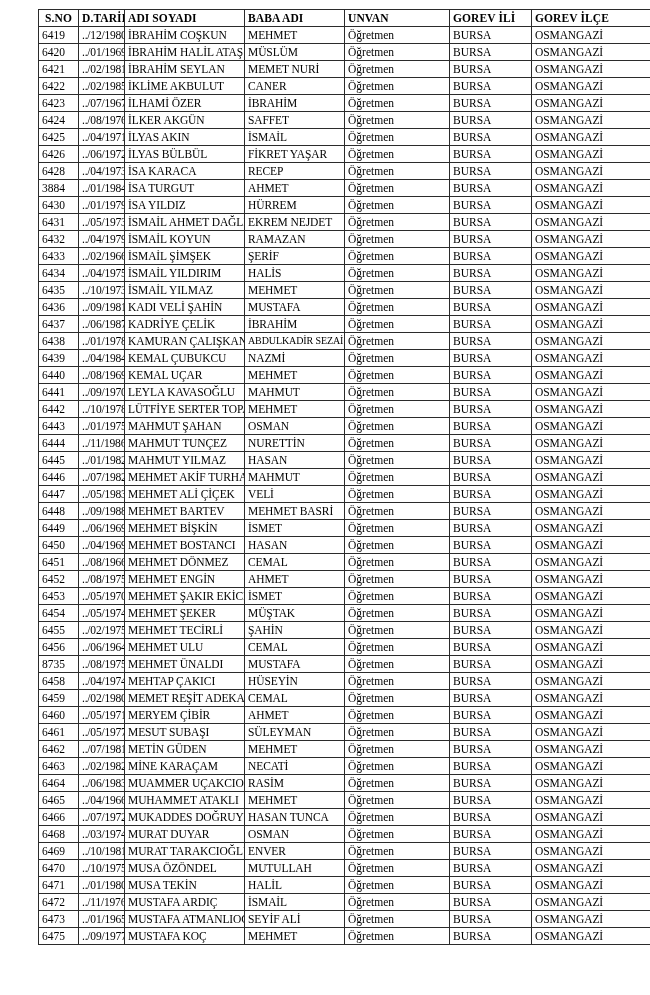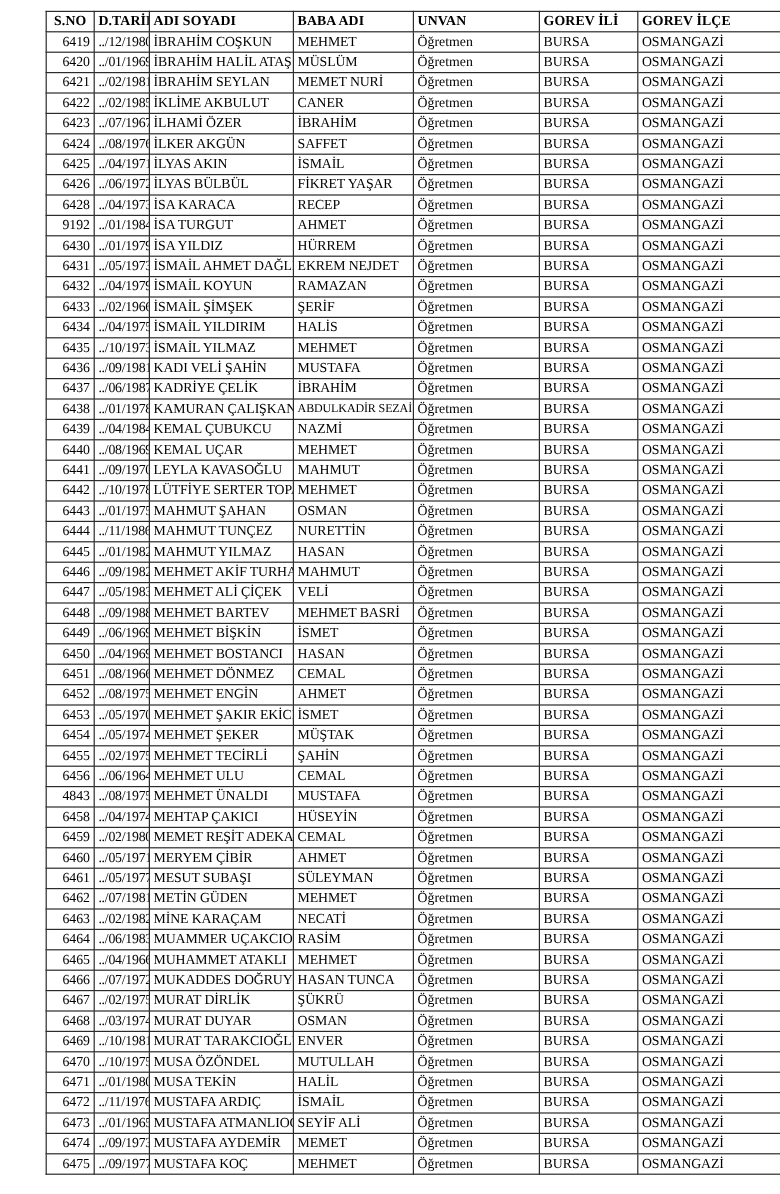--- a/index.html
+++ b/index.html
@@ -57,21 +57,21 @@
     font-weight: bold;
     font-size: 11.5px;
     letter-spacing: 0.1px;
     text-align: left;
     border-width: 1px;
   }
   table.personel thead th.h-sno {
     text-align: center;
   }
   td.cell-sno {
-    text-align: right;
+    text-align: left;
     font-size: 11.5px;
   }
   td.cell-tarih {
     text-align: left;
     font-size: 11px;
     letter-spacing: -0.2px;
   }
   td.cell-ad {
     font-size: 11.5px;
     letter-spacing: -0.1px;
@@ -198,21 +198,21 @@
           <tr>
             <td class="cell-sno">6428</td>
             <td class="cell-tarih">../04/1973</td>
             <td class="cell-ad">İSA KARACA</td>
             <td class="cell-baba">RECEP</td>
             <td class="cell-unvan">Öğretmen</td>
             <td class="cell-il">BURSA</td>
             <td class="cell-ilce">OSMANGAZİ</td>
           </tr>
           <tr>
-            <td class="cell-sno">9192</td>
+            <td class="cell-sno">3884</td>
             <td class="cell-tarih">../01/1984</td>
             <td class="cell-ad">İSA TURGUT</td>
             <td class="cell-baba">AHMET</td>
             <td class="cell-unvan">Öğretmen</td>
             <td class="cell-il">BURSA</td>
             <td class="cell-ilce">OSMANGAZİ</td>
           </tr>
           <tr>
             <td class="cell-sno">6430</td>
             <td class="cell-tarih">../01/1979</td>
@@ -352,21 +352,21 @@
             <td class="cell-sno">6445</td>
             <td class="cell-tarih">../01/1982</td>
             <td class="cell-ad">MAHMUT YILMAZ</td>
             <td class="cell-baba">HASAN</td>
             <td class="cell-unvan">Öğretmen</td>
             <td class="cell-il">BURSA</td>
             <td class="cell-ilce">OSMANGAZİ</td>
           </tr>
           <tr>
             <td class="cell-sno">6446</td>
-            <td class="cell-tarih">../09/1982</td>
+            <td class="cell-tarih">../07/1982</td>
             <td class="cell-ad">MEHMET AKİF TURHAN</td>
             <td class="cell-baba">MAHMUT</td>
             <td class="cell-unvan">Öğretmen</td>
             <td class="cell-il">BURSA</td>
             <td class="cell-ilce">OSMANGAZİ</td>
           </tr>
           <tr>
             <td class="cell-sno">6447</td>
             <td class="cell-tarih">../05/1983</td>
             <td class="cell-ad">MEHMET ALİ ÇİÇEK</td>
@@ -450,21 +450,21 @@
           <tr>
             <td class="cell-sno">6456</td>
             <td class="cell-tarih">../06/1964</td>
             <td class="cell-ad">MEHMET ULU</td>
             <td class="cell-baba">CEMAL</td>
             <td class="cell-unvan">Öğretmen</td>
             <td class="cell-il">BURSA</td>
             <td class="cell-ilce">OSMANGAZİ</td>
           </tr>
           <tr>
-            <td class="cell-sno">4843</td>
+            <td class="cell-sno">8735</td>
             <td class="cell-tarih">../08/1975</td>
             <td class="cell-ad">MEHMET ÜNALDI</td>
             <td class="cell-baba">MUSTAFA</td>
             <td class="cell-unvan">Öğretmen</td>
             <td class="cell-il">BURSA</td>
             <td class="cell-ilce">OSMANGAZİ</td>
           </tr>
           <tr>
             <td class="cell-sno">6458</td>
             <td class="cell-tarih">../04/1974</td>
@@ -540,29 +540,20 @@
           <tr>
             <td class="cell-sno">6466</td>
             <td class="cell-tarih">../07/1972</td>
             <td class="cell-ad">MUKADDES DOĞRUYOL</td>
             <td class="cell-baba">HASAN TUNCA</td>
             <td class="cell-unvan">Öğretmen</td>
             <td class="cell-il">BURSA</td>
             <td class="cell-ilce">OSMANGAZİ</td>
           </tr>
           <tr>
-            <td class="cell-sno">6467</td>
-            <td class="cell-tarih">../02/1975</td>
-            <td class="cell-ad">MURAT DİRLİK</td>
-            <td class="cell-baba">ŞÜKRÜ</td>
-            <td class="cell-unvan">Öğretmen</td>
-            <td class="cell-il">BURSA</td>
-            <td class="cell-ilce">OSMANGAZİ</td>
-          </tr>
-          <tr>
             <td class="cell-sno">6468</td>
             <td class="cell-tarih">../03/1974</td>
             <td class="cell-ad">MURAT DUYAR</td>
             <td class="cell-baba">OSMAN</td>
             <td class="cell-unvan">Öğretmen</td>
             <td class="cell-il">BURSA</td>
             <td class="cell-ilce">OSMANGAZİ</td>
           </tr>
           <tr>
             <td class="cell-sno">6469</td>
@@ -598,29 +589,20 @@
             <td class="cell-baba">İSMAİL</td>
             <td class="cell-unvan">Öğretmen</td>
             <td class="cell-il">BURSA</td>
             <td class="cell-ilce">OSMANGAZİ</td>
           </tr>
           <tr>
             <td class="cell-sno">6473</td>
             <td class="cell-tarih">../01/1965</td>
             <td class="cell-ad">MUSTAFA ATMANLIOĞLU</td>
             <td class="cell-baba">SEYİF ALİ</td>
-            <td class="cell-unvan">Öğretmen</td>
-            <td class="cell-il">BURSA</td>
-            <td class="cell-ilce">OSMANGAZİ</td>
-          </tr>
-          <tr>
-            <td class="cell-sno">6474</td>
-            <td class="cell-tarih">../09/1973</td>
-            <td class="cell-ad">MUSTAFA AYDEMİR</td>
-            <td class="cell-baba">MEMET</td>
             <td class="cell-unvan">Öğretmen</td>
             <td class="cell-il">BURSA</td>
             <td class="cell-ilce">OSMANGAZİ</td>
           </tr>
           <tr>
             <td class="cell-sno">6475</td>
             <td class="cell-tarih">../09/1977</td>
             <td class="cell-ad">MUSTAFA KOÇ</td>
             <td class="cell-baba">MEHMET</td>
             <td class="cell-unvan">Öğretmen</td>

